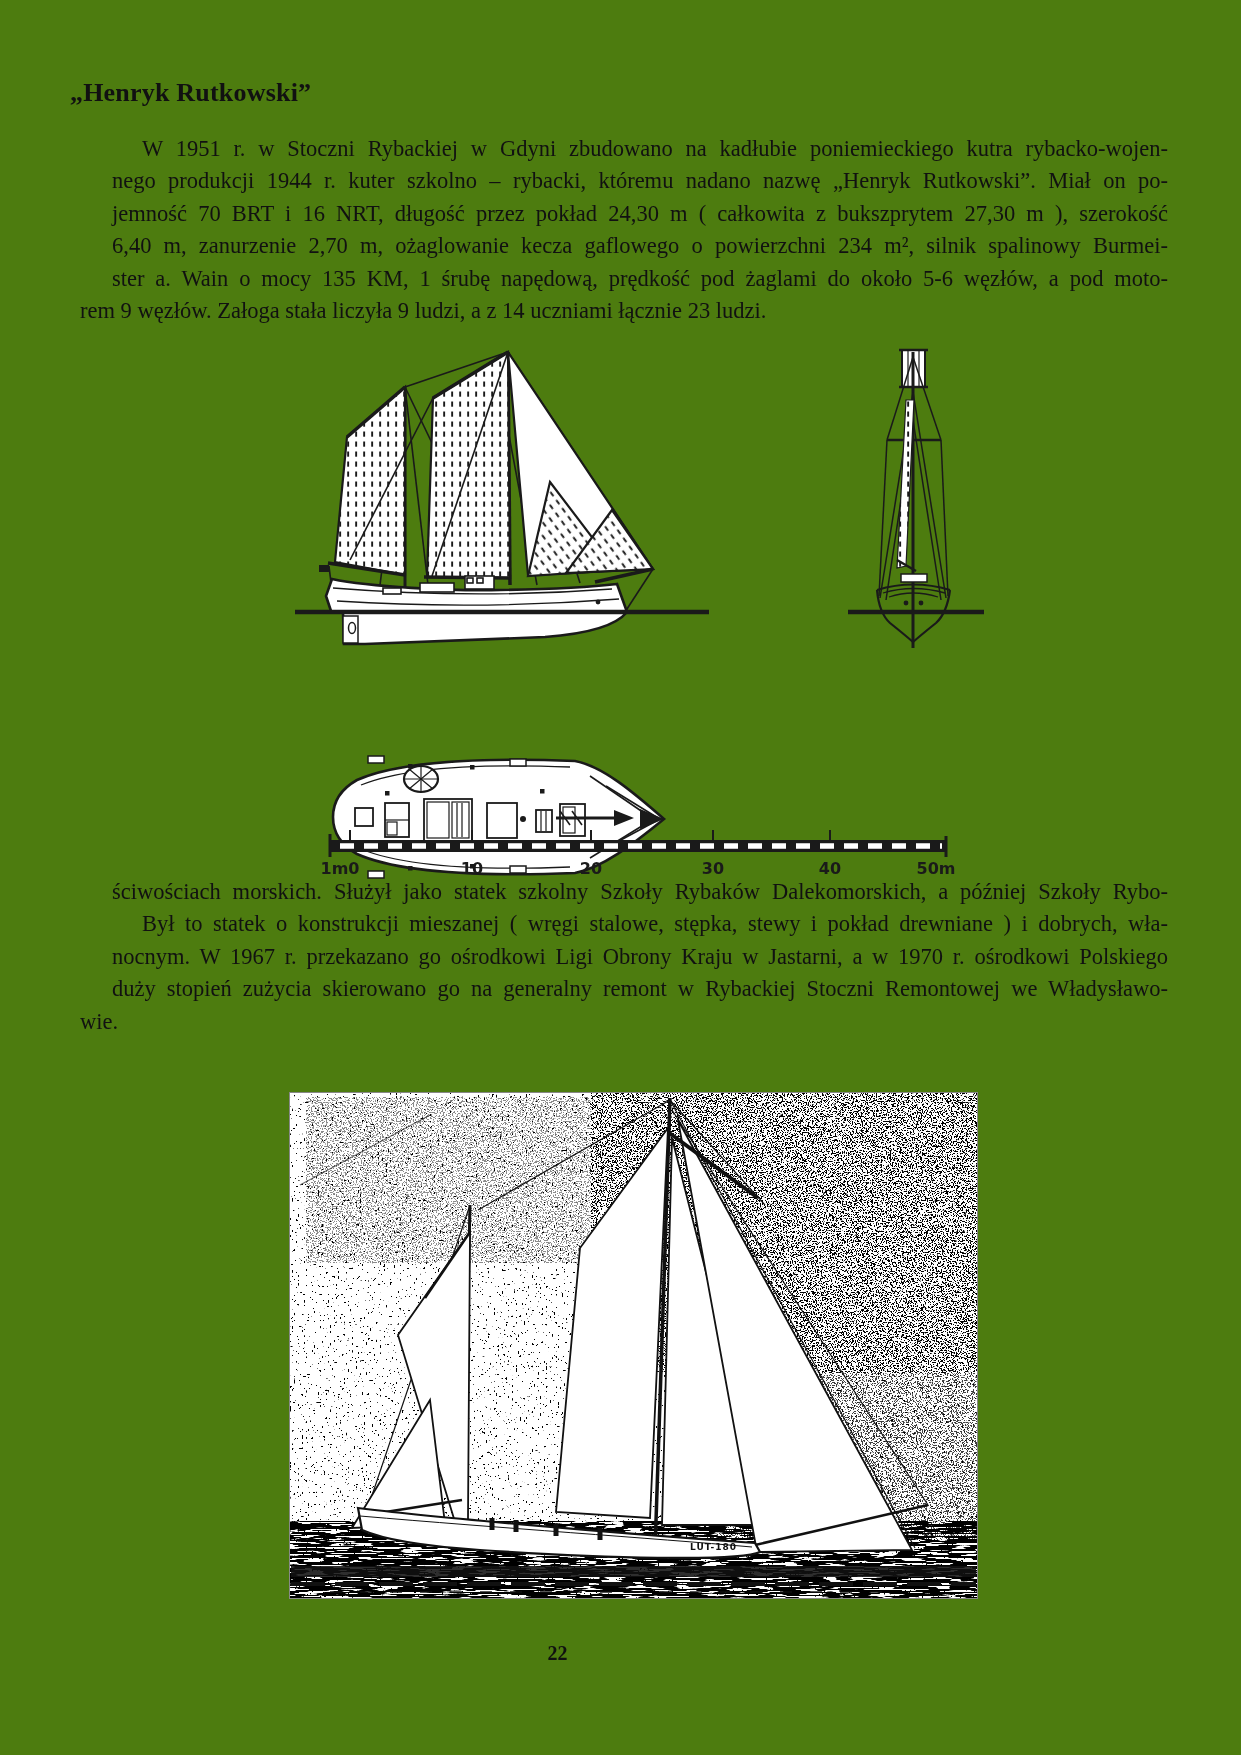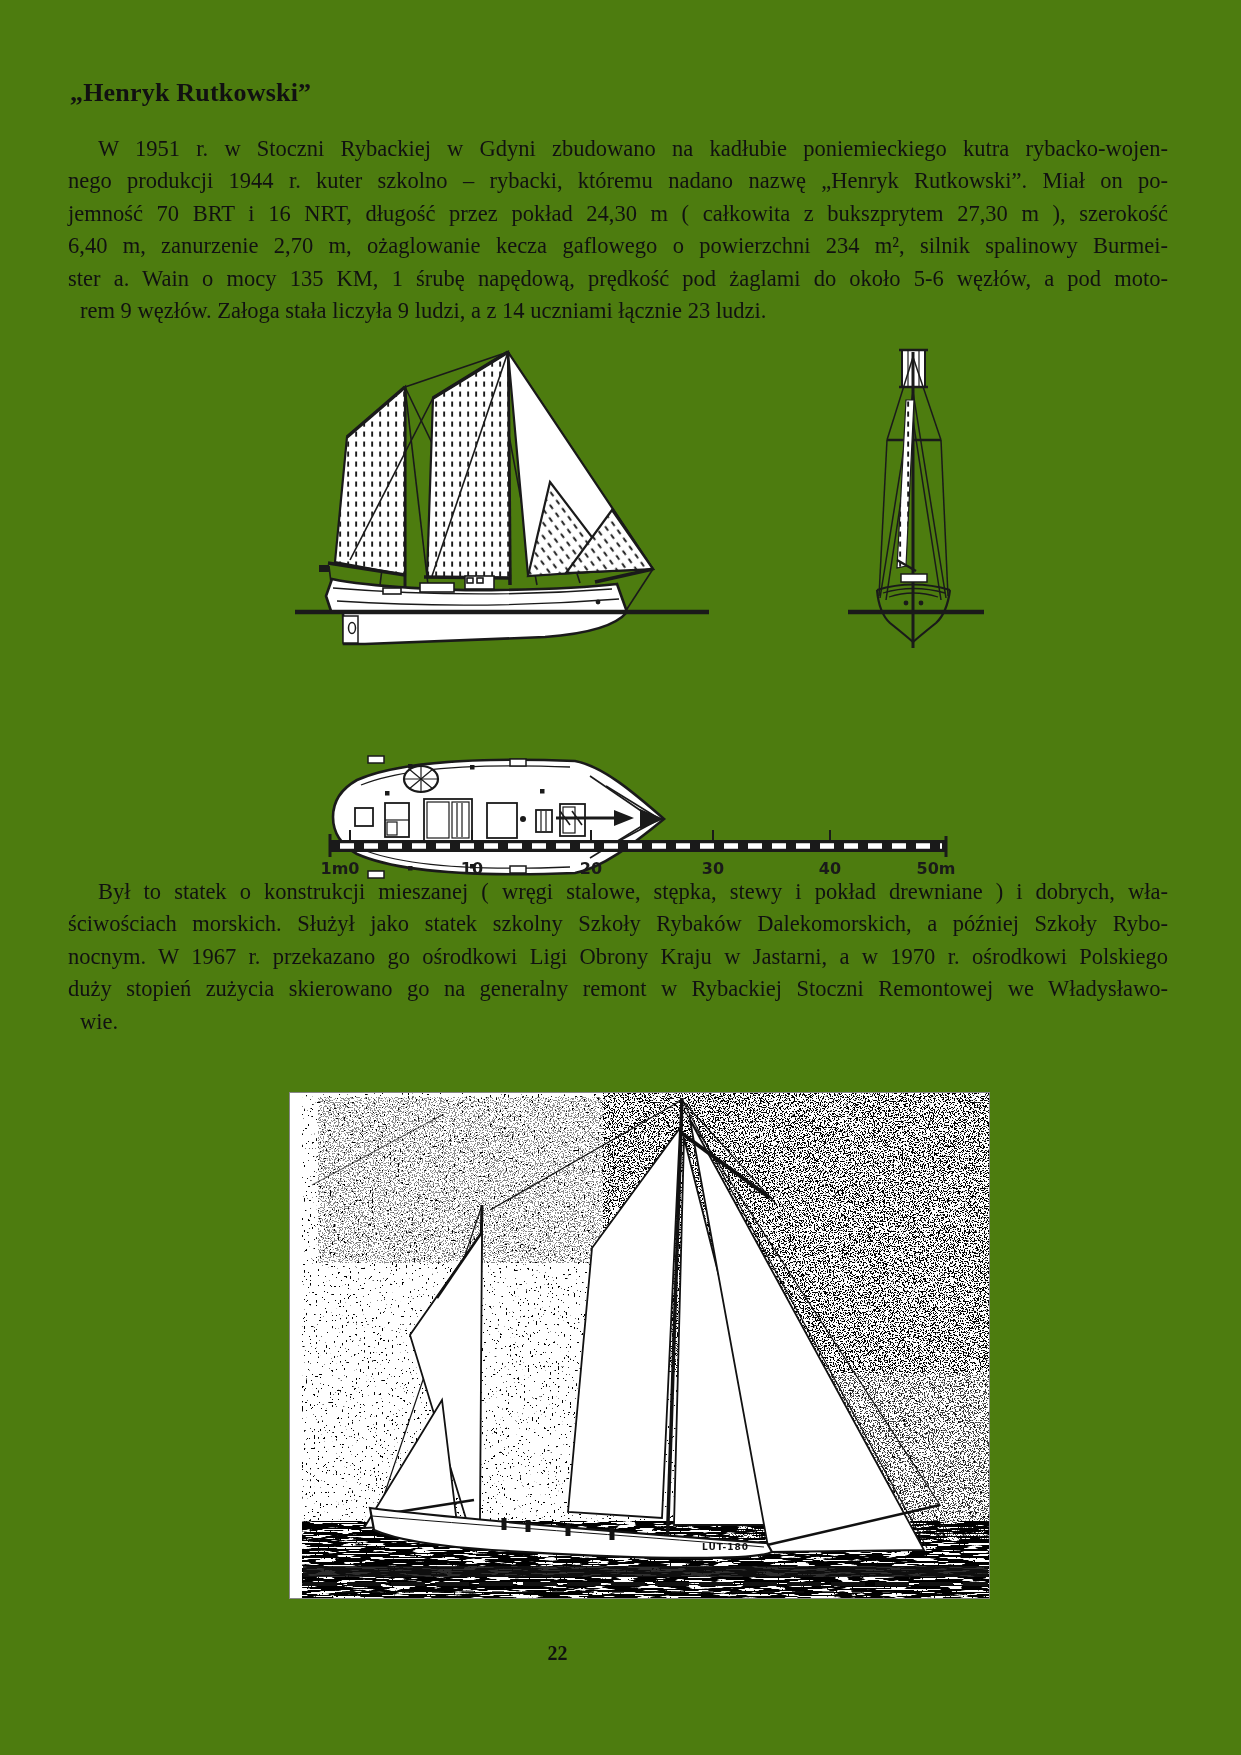--- a/index.html
+++ b/index.html
@@ -7,29 +7,29 @@
     position:relative;width:1241px;height:1755px;background:#4d7c0f;
     font-family:"Liberation Serif", serif;color:#111;overflow:hidden;
     margin:0 auto;
   }
   .title{
     position:absolute;left:70px;top:78px;font-size:26px;font-weight:bold;
     letter-spacing:0.2px;
   }
   .para{position:absolute;left:68px;width:1100px;font-size:22.5px;}
   .para .ln{display:block;line-height:32.4px;white-space:normal;}
-  .jline{text-align:justify;text-align-last:justify;}
+  .jline{text-align:justify;text-align-last:justify;margin-left:44px;}
   .lline{text-align:left;text-align-last:left;margin-left:12px;}
   .indent{text-indent:30px;}
   #para1{top:133px;}
   #para2{top:876px;}
   .figure-svg{position:absolute;left:230px;top:310px;}
   .photo-frame{
     position:absolute;left:289px;top:1092px;width:687px;height:505px;
-    border:1px solid #888;background:#fff;padding-left:12px;
+    border:1px solid #888;background:#fff;
   }
   .pagenum{
     position:absolute;left:480px;top:1642px;width:155px;text-align:center;
     font-size:20px;font-weight:bold;
   }
   svg{display:block;}
 </style>
 </head>
 <body>
 
@@ -255,22 +255,22 @@
         <text x="472" y="874">10</text>
         <text x="591" y="874">20</text>
         <text x="713" y="874">30</text>
         <text x="830" y="874">40</text>
         <text x="936" y="874">50m</text>
       </g>
     </g>
   </svg>
 
   <div class="para" id="para2">
+    <span class="ln jline">ściwościach morskich. Służył jako statek szkolny Szkoły Rybaków Dalekomorskich, a później Szkoły Rybo-</span>
     <span class="ln jline indent">Był to statek o konstrukcji mieszanej ( wręgi stalowe, stępka, stewy i pokład drewniane ) i dobrych, wła-</span>
-    <span class="ln jline">ściwościach morskich. Służył jako statek szkolny Szkoły Rybaków Dalekomorskich, a później Szkoły Rybo-</span>
     <span class="ln jline">nocnym. W 1967 r. przekazano go ośrodkowi Ligi Obrony Kraju w Jastarni, a w 1970 r. ośrodkowi Polskiego</span>
     <span class="ln jline">duży stopień zużycia skierowano go na generalny remont w Rybackiej Stoczni Remontowej we Władysławo-</span>
     <span class="ln lline">wie.</span>
   </div>
 
   <div class="photo-frame">
     <svg width="687" height="505" viewBox="290 1093 687 505">
       <defs>
         <filter id="grainSparse" x="-5%" y="-5%" width="110%" height="110%">
           <feTurbulence type="fractalNoise" baseFrequency="0.5" numOctaves="2" seed="11"></feTurbulence>

